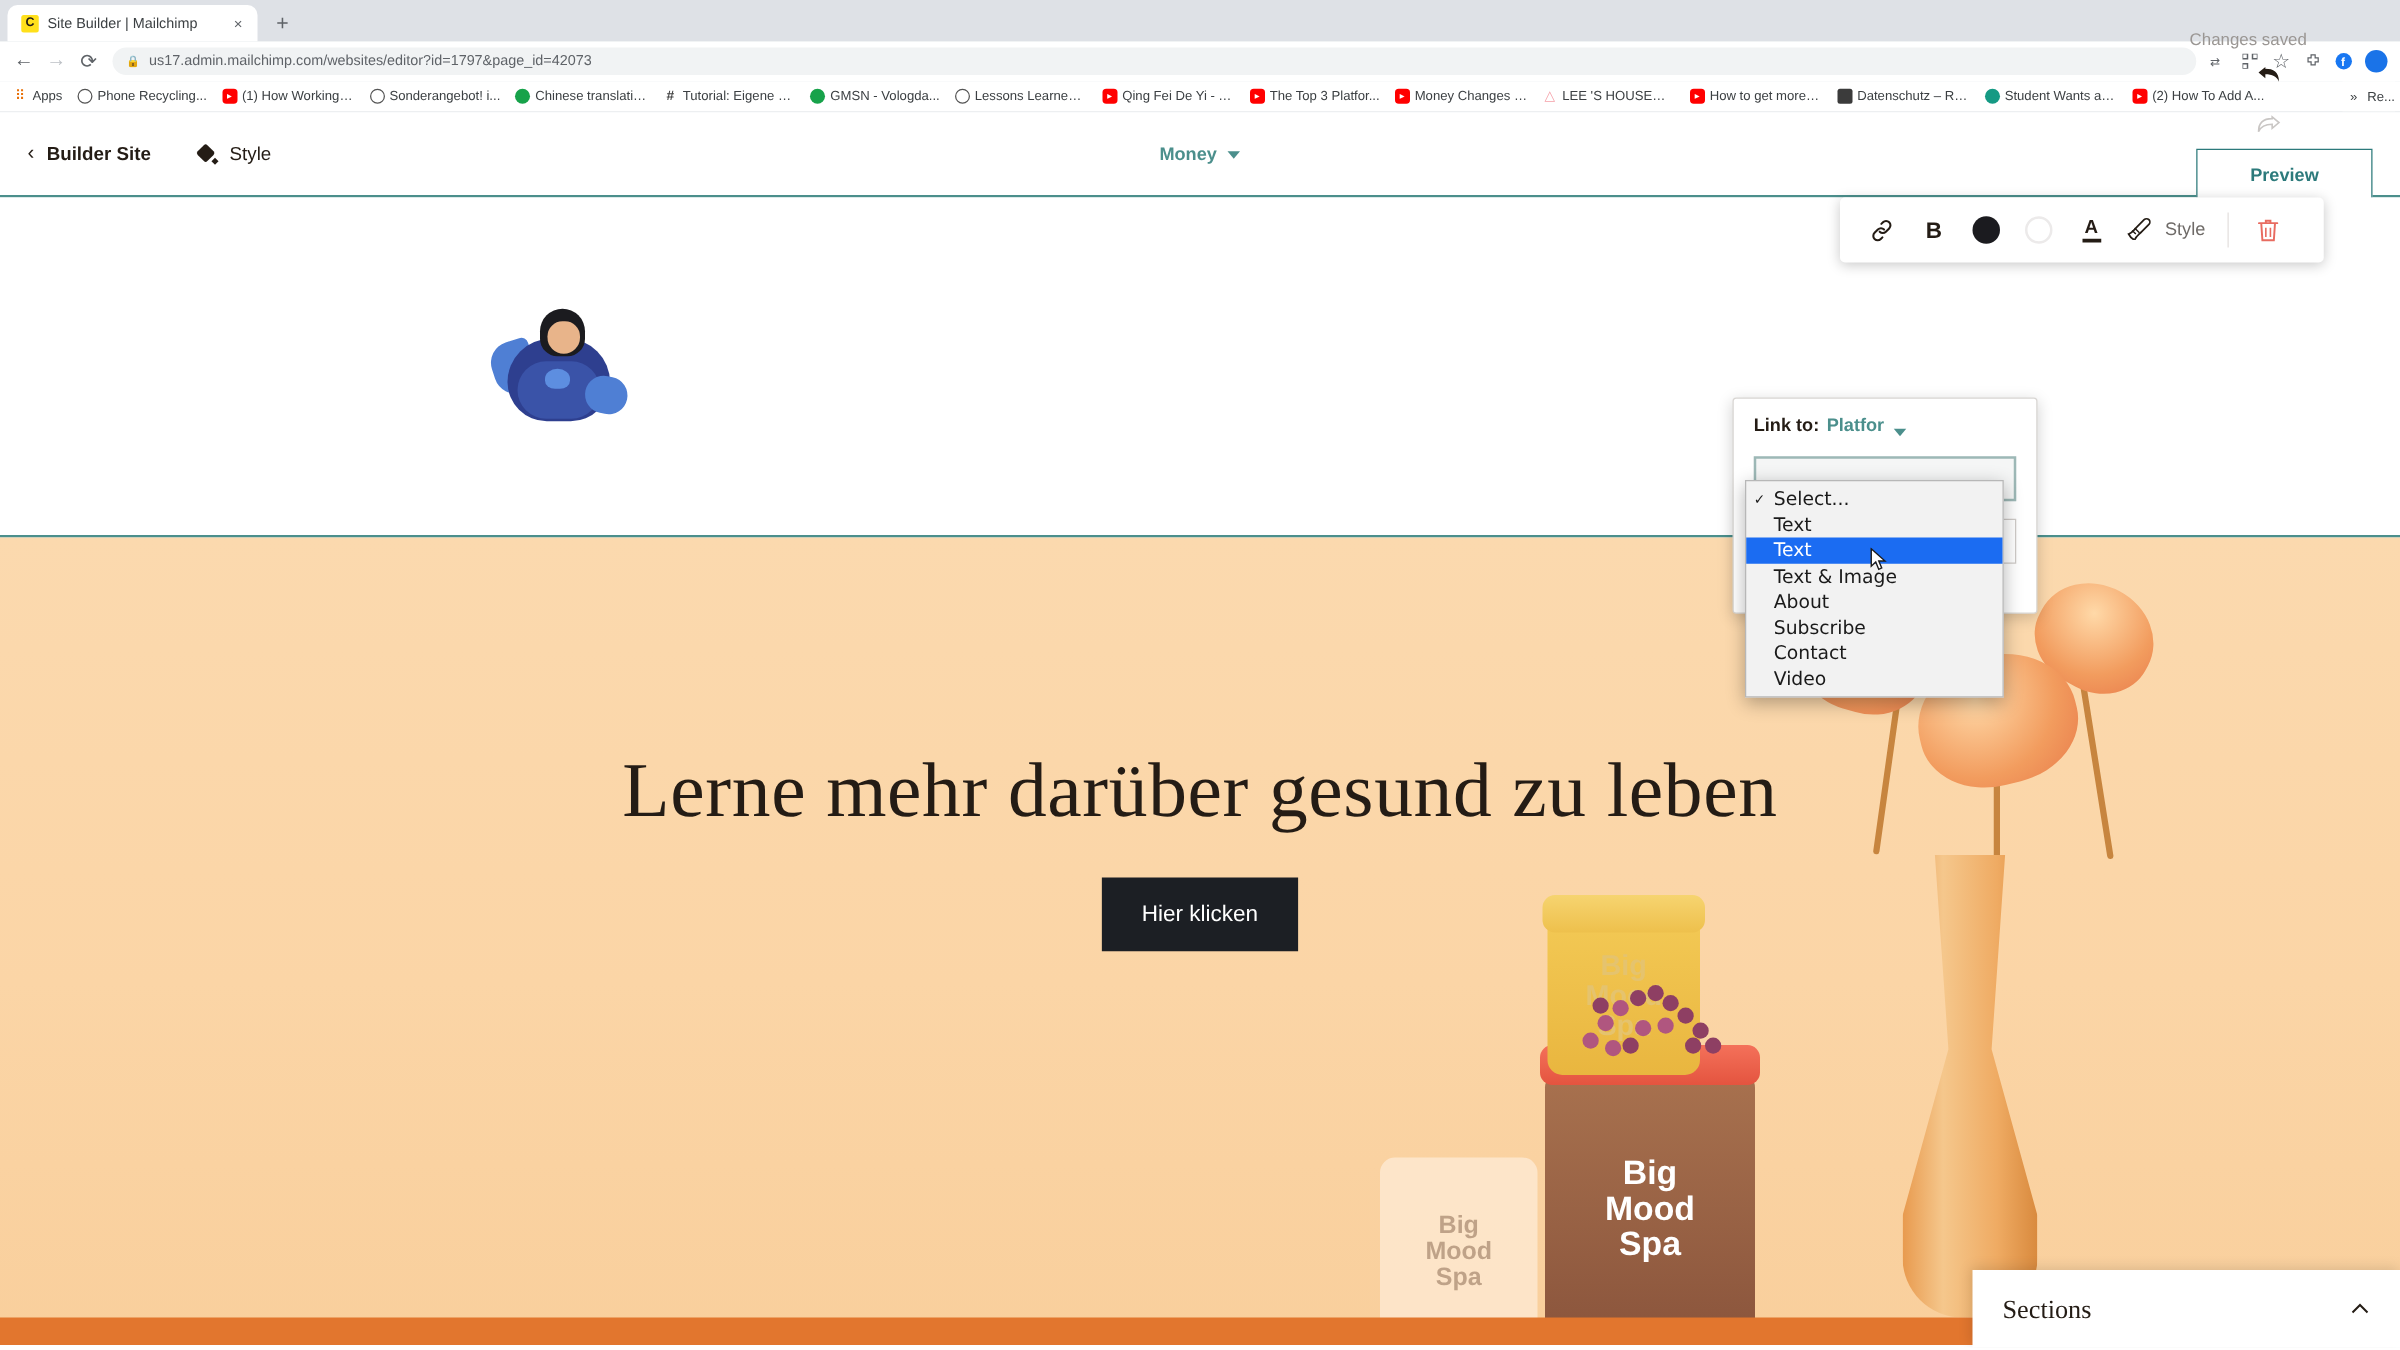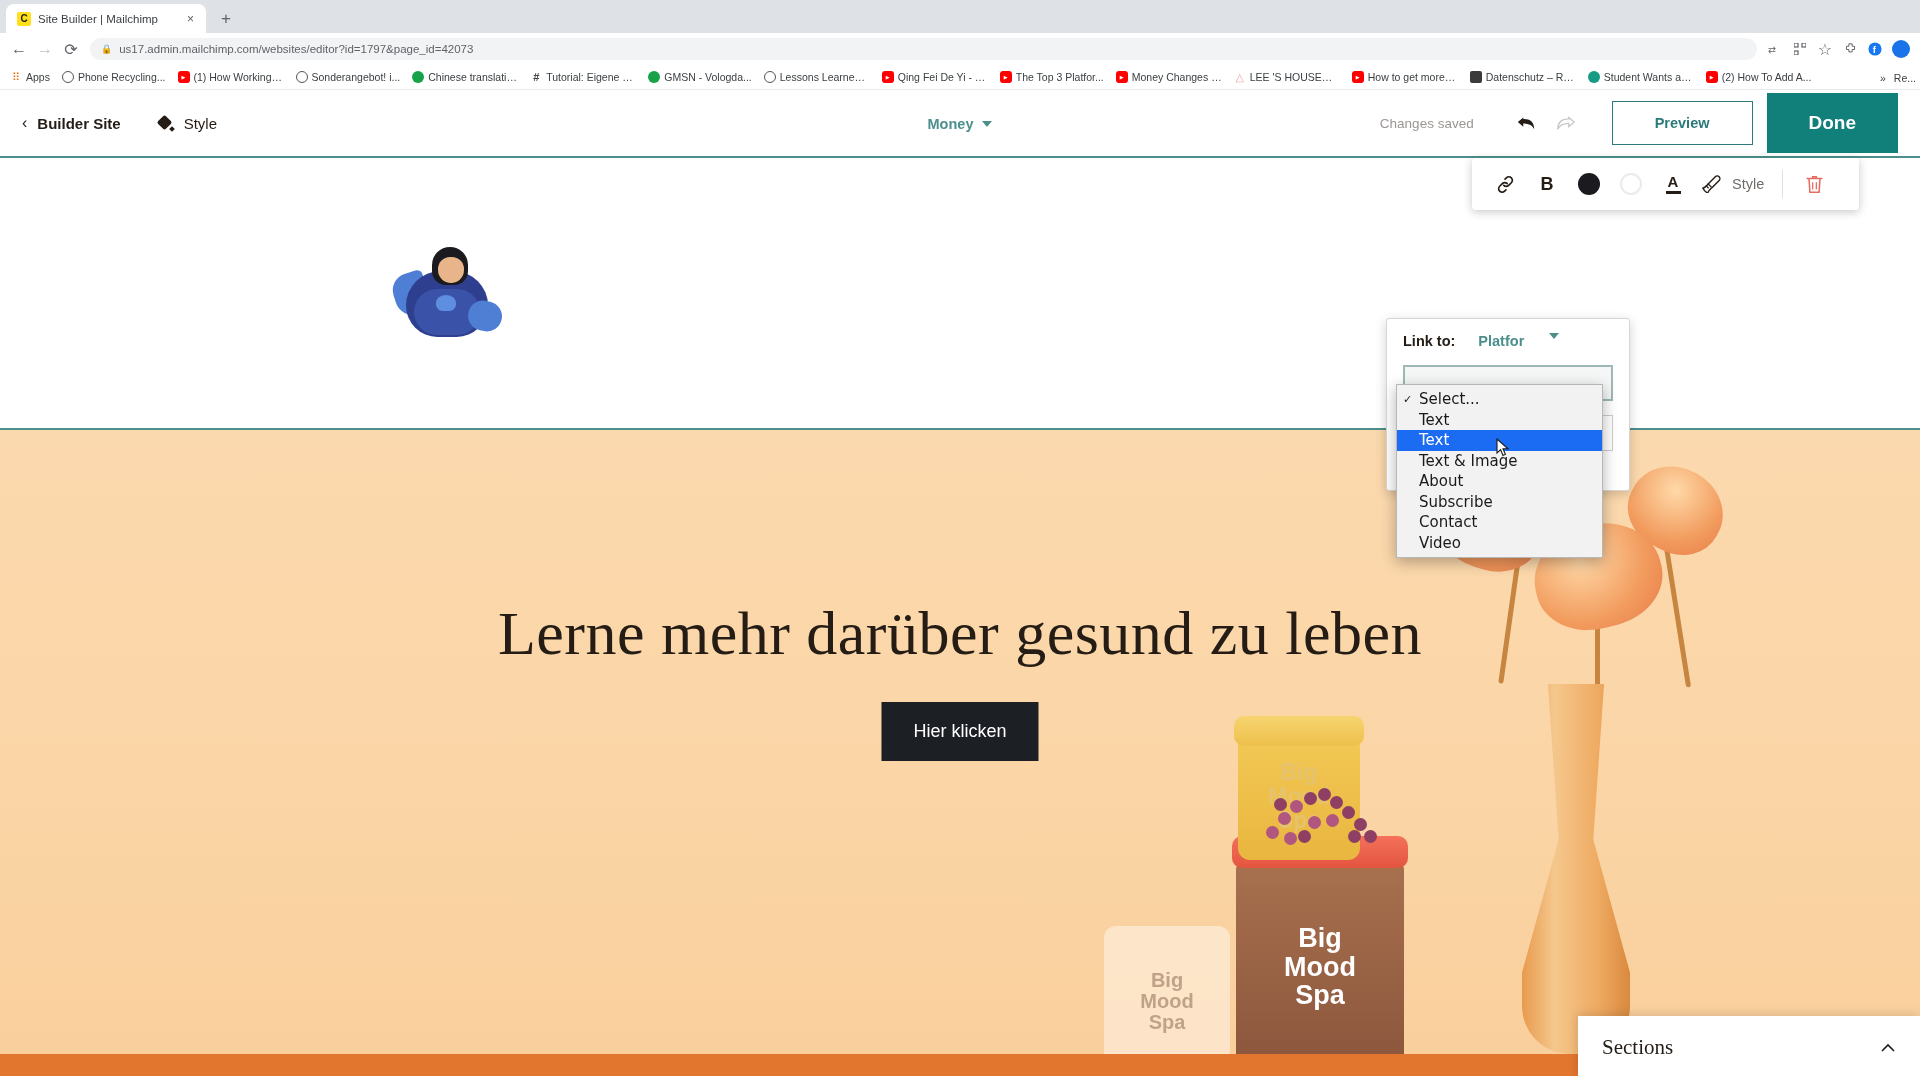--- a/index.html
+++ b/index.html
@@ -156,21 +156,21 @@
     font-size: 14.5px; color: #4b8f8c; font-weight: bold;
     pointer-events: auto;
   }
   .chev-down-sm {
     width: 0; height: 0;
     border-left: 5px solid transparent;
     border-right: 5px solid transparent;
     border-top: 6px solid #4b8f8c;
   }
   .hdr-right {
-    margin-left: auto; display: flex; align-items: center; gap: 0;
+    margin-left: auto; display: flex; align-items: center; gap: 0; flex-direction: column;
   }
   .changes-saved { font-size: 13.5px; color: #9a9693; margin-right: 32px; }
   .undo-btn, .redo-btn {
     width: 40px; height: 40px;
     display: flex; align-items: center; justify-content: center;
     font-size: 21px;
   }
   .undo-btn { color: #241c15; }
   .redo-btn { color: #c9c6c4; }
   .btn-preview {
@@ -353,21 +353,21 @@
 
   
   .link-pop {
     position: absolute; left: 1386px; top: 228px;
     width: 244px; height: 173px;
     background: #fff; border: 1px solid #d8d5d2; border-radius: 3px;
     box-shadow: 0 3px 12px rgba(0,0,0,0.18);
     padding: 14px 16px; z-index: 45;
   }
   .link-to-row {
-    display: flex; align-items: flex-start; gap: 23px;
+    display: flex; align-items: flex-end; gap: 6px;
     font-size: 14.5px; margin-bottom: 16px;
   }
   .link-to-label { color: #241c15; font-weight: bold; }
   .link-to-value { color: #4b8f8c; font-weight: bold; }
   .chev-teal {
     width: 0; height: 0; margin-left: 2px;
     border-left: 5px solid transparent;
     border-right: 5px solid transparent;
     border-top: 6px solid #4b8f8c;
   }

